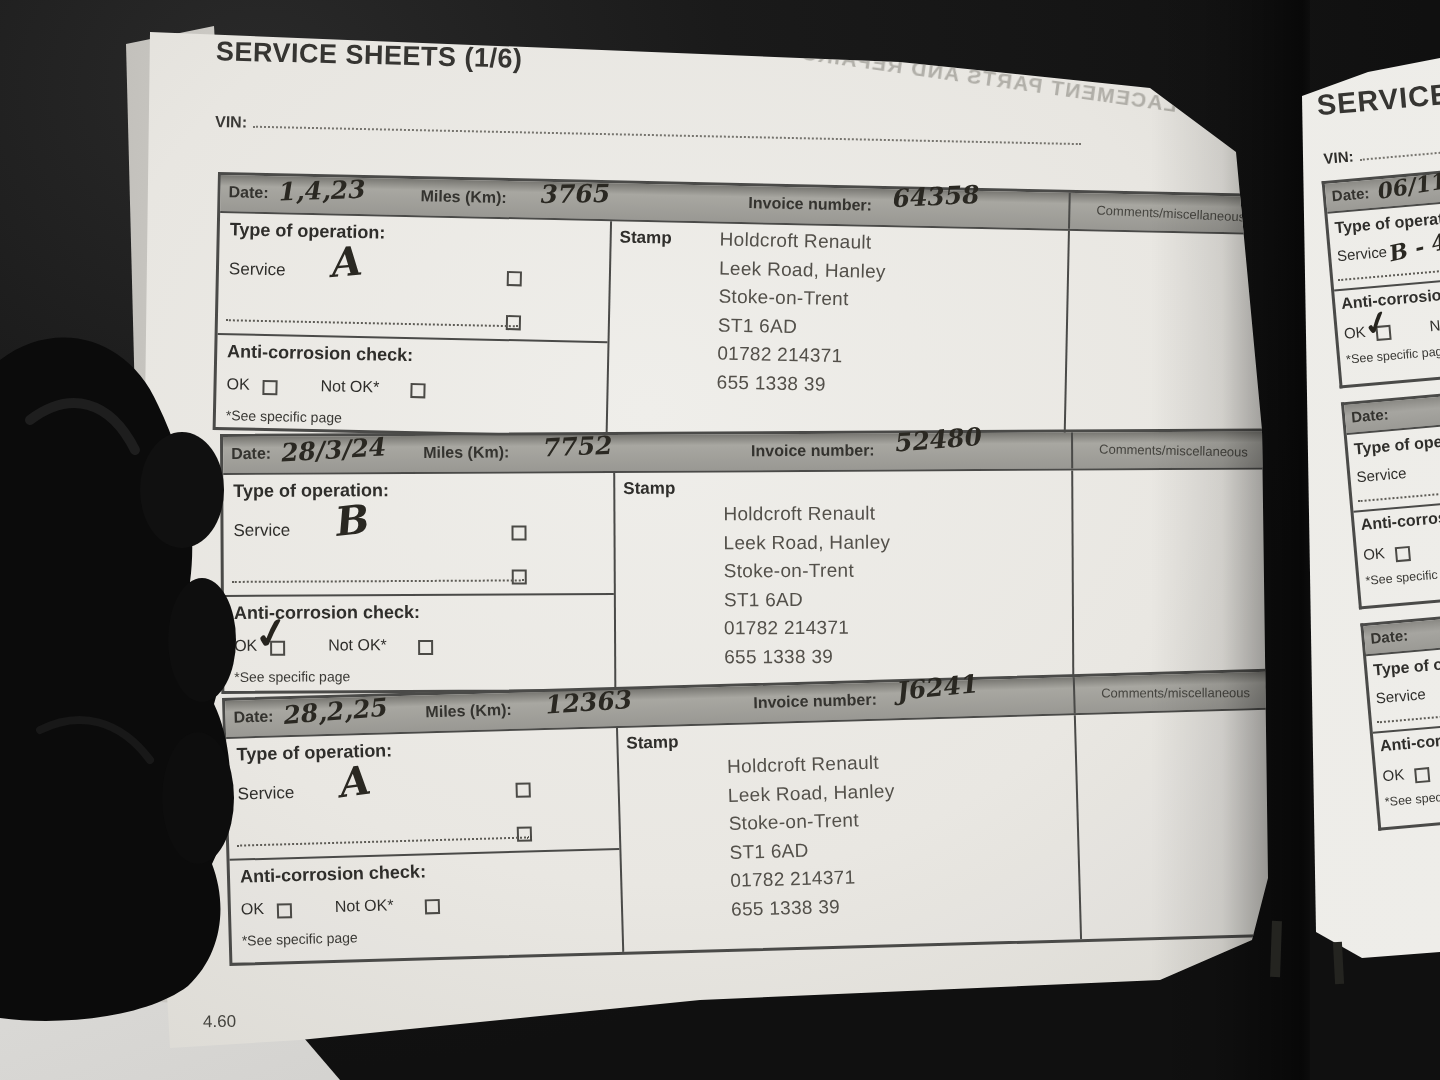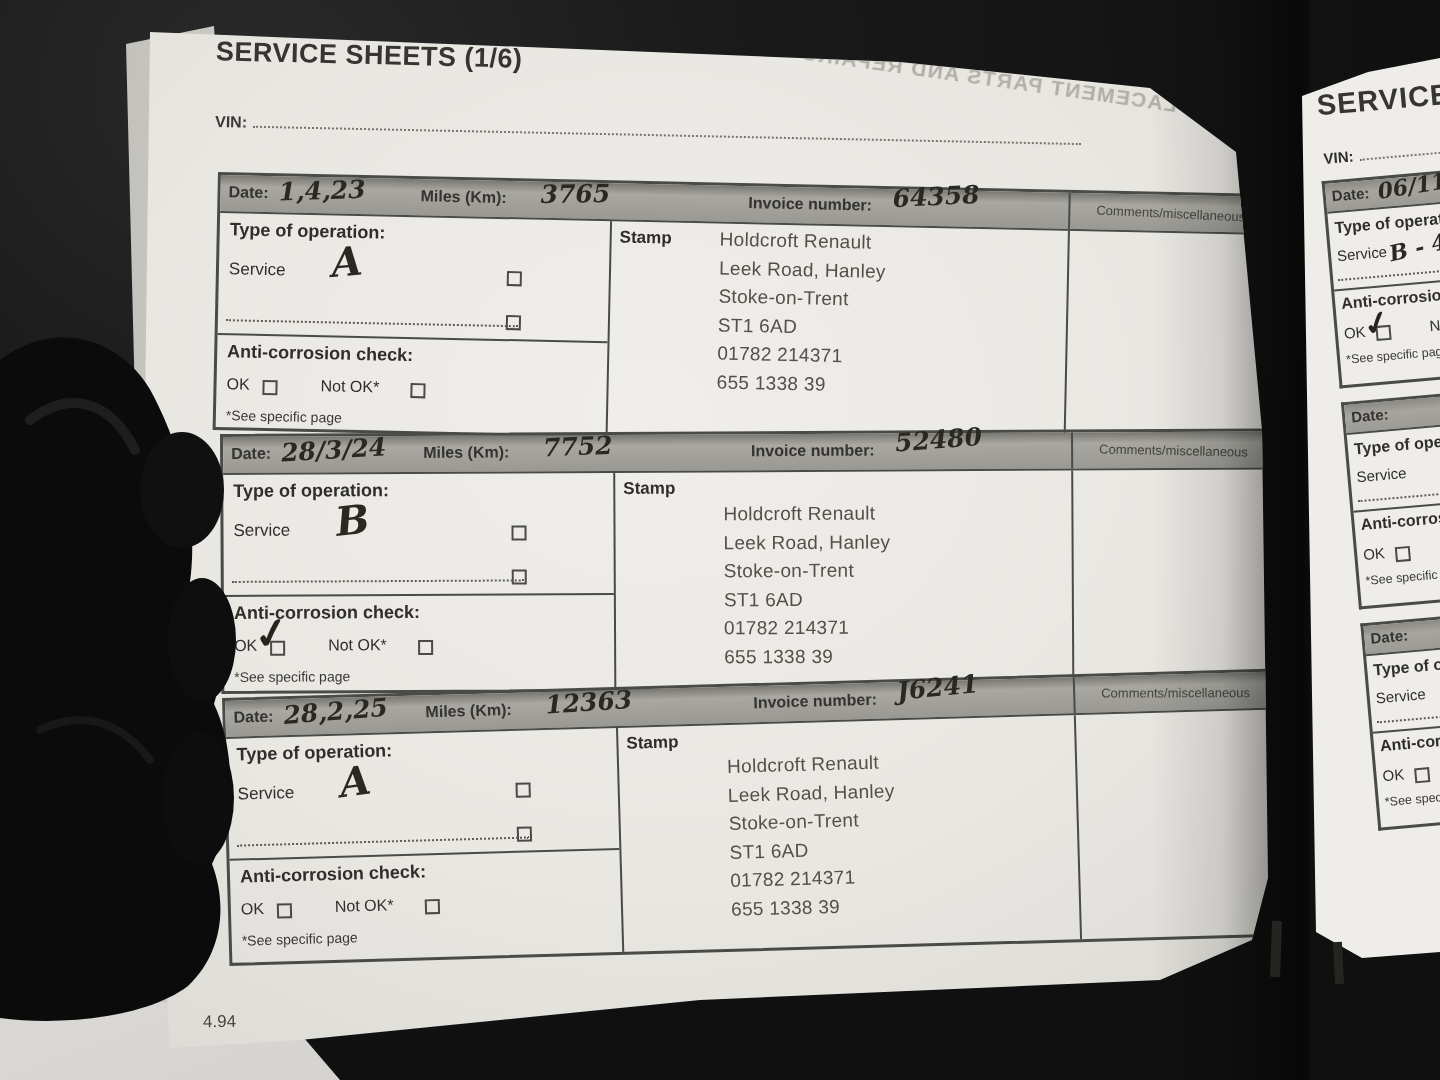--- a/index.html
+++ b/index.html
@@ -277,21 +277,21 @@
           <div>Stoke-on-Trent</div>
           <div>ST1 6AD</div>
           <div>01782 214371</div>
           <div>655 1338 39</div>
         </div>
       </div>
       <div class="col-right"></div>
     </div>
   </div>
 
-  <div class="page-footer">4.94</div>
+  <div class="page-footer">4.60</div>
 </div>
 
 <div class="spine-shadow"></div>
 
 <div class="right-page">
   <div class="rp-content">
     <div class="rp-title">SERVICE S</div>
     <div class="rp-vin">
       <span>VIN:</span><span class="vin-dots"></span>
     </div>

